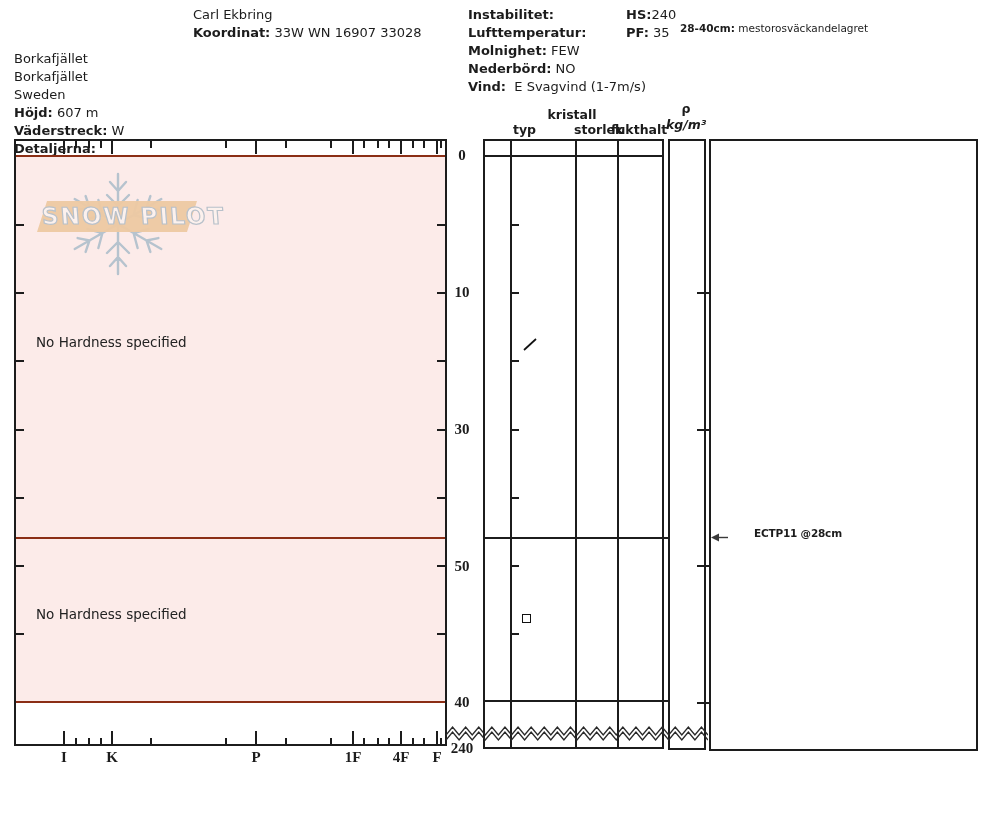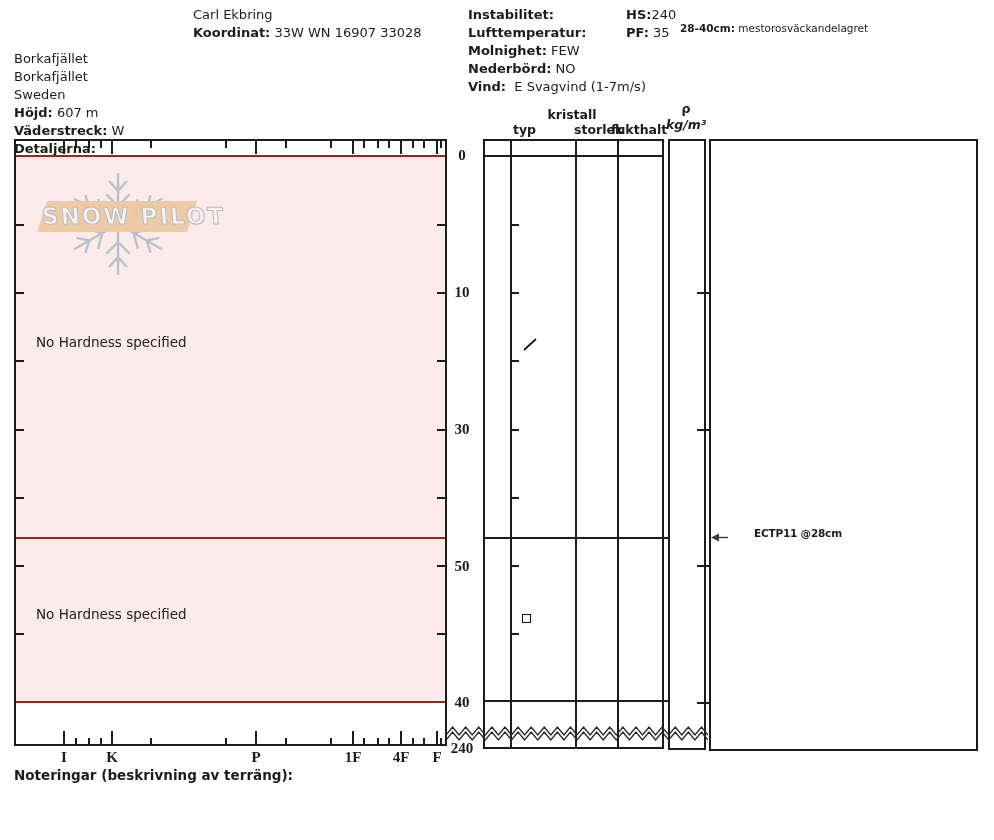--- a/index.html
+++ b/index.html
@@ -113,21 +113,20 @@
     <line x1="4" y1="5.5" x2="17" y2="5.5" stroke="#3a3a3a" stroke-width="1.4"></line>
     <polygon points="0,5.5 8,1.5 8,9.5" fill="#3a3a3a"></polygon>
   </svg>
   <div class="ect-label" style="left:729px;top:527px;margin-left:25px;">ECTP11 @28cm</div>
 
   <svg id="zigzag" class="abs" style="left:446px;top:724px;" width="262" height="21">
     <polyline id="zz1" fill="none" stroke="#2a2a2a" stroke-width="1.4" points="0,11 6.55,3 13.1,11 19.65,3 26.2,11 32.75,3 39.3,11 45.85,3 52.4,11 58.949999999999996,3 65.5,11 72.05,3 78.6,11 85.14999999999999,3 91.7,11 98.25,3 104.8,11 111.35,3 117.89999999999999,11 124.45,3 131,11 137.54999999999998,3 144.1,11 150.65,3 157.2,11 163.75,3 170.29999999999998,11 176.85,3 183.4,11 189.95,3 196.5,11 203.04999999999998,3 209.6,11 216.15,3 222.7,11 229.25,3 235.79999999999998,11 242.35,3 248.9,11 255.45,3 262,11"></polyline>
     <polyline id="zz2" fill="none" stroke="#2a2a2a" stroke-width="1.4" points="0,16 6.55,8 13.1,16 19.65,8 26.2,16 32.75,8 39.3,16 45.85,8 52.4,16 58.949999999999996,8 65.5,16 72.05,8 78.6,16 85.14999999999999,8 91.7,16 98.25,8 104.8,16 111.35,8 117.89999999999999,16 124.45,8 131,16 137.54999999999998,8 144.1,16 150.65,8 157.2,16 163.75,8 170.29999999999998,16 176.85,8 183.4,16 189.95,8 196.5,16 203.04999999999998,8 209.6,16 216.15,8 222.7,16 229.25,8 235.79999999999998,16 242.35,8 248.9,16 255.45,8 262,16"></polyline>
   </svg>
 
-  <div class="noteringar" style="left:14px;top:767px;">Noteringar (beskrivning av terräng):</div>
 <div style="position: absolute; left: 63px; top: 141px; width: 2px; height: 13px; background: rgb(28, 28, 28);"></div>
     <div style="position: absolute; left: 63px; top: 731px; width: 2px; height: 13px; background: rgb(28, 28, 28);"></div>
     <div style="position: absolute; left: 49px; top: 749px; width: 30px; text-align: center; font: bold 15px &quot;Liberation Serif&quot;, serif;">I</div>
     <div style="position: absolute; left: 111px; top: 141px; width: 2px; height: 13px; background: rgb(28, 28, 28);"></div>
     <div style="position: absolute; left: 111px; top: 731px; width: 2px; height: 13px; background: rgb(28, 28, 28);"></div>
     <div style="position: absolute; left: 97px; top: 749px; width: 30px; text-align: center; font: bold 15px &quot;Liberation Serif&quot;, serif;">K</div>
     <div style="position: absolute; left: 255px; top: 141px; width: 2px; height: 13px; background: rgb(28, 28, 28);"></div>
     <div style="position: absolute; left: 255px; top: 731px; width: 2px; height: 13px; background: rgb(28, 28, 28);"></div>
     <div style="position: absolute; left: 241px; top: 749px; width: 30px; text-align: center; font: bold 15px &quot;Liberation Serif&quot;, serif;">P</div>
     <div style="position: absolute; left: 352px; top: 141px; width: 2px; height: 13px; background: rgb(28, 28, 28);"></div>

